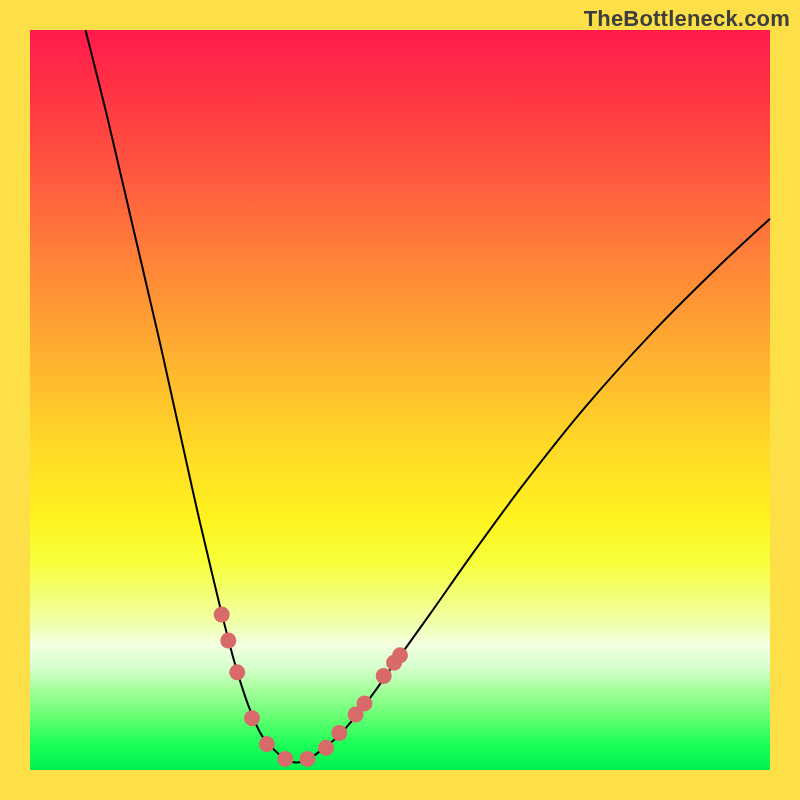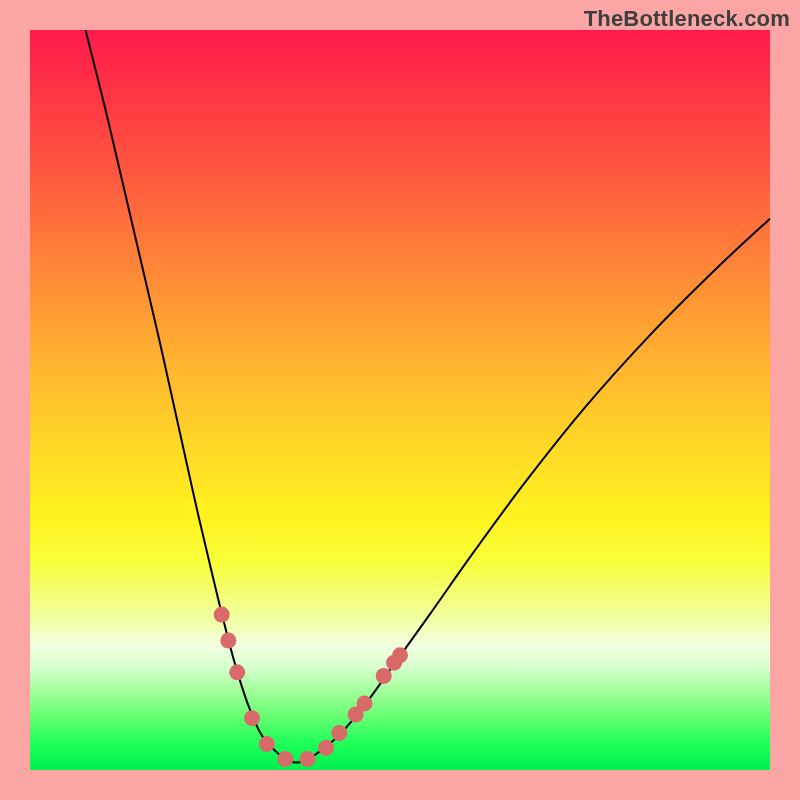--- a/index.html
+++ b/index.html
@@ -1,21 +1,21 @@
 <!DOCTYPE html>
 <html><head>
 <meta charset="utf-8">
 <style>
   * { margin: 0; padding: 0; box-sizing: border-box; }
   html, body { width: 800px; height: 800px; overflow: hidden; background: #000; }
   .frame {
     position: relative;
     width: 800px;
     height: 800px;
-    background: #fca5a5;
+    background: #fde047;
   }
   .plot-area {
     position: absolute;
     left: 30px;
     top: 30px;
     width: 740px;
     height: 740px;
     background: linear-gradient(
       to bottom,
       #ff1a4d 0%,

